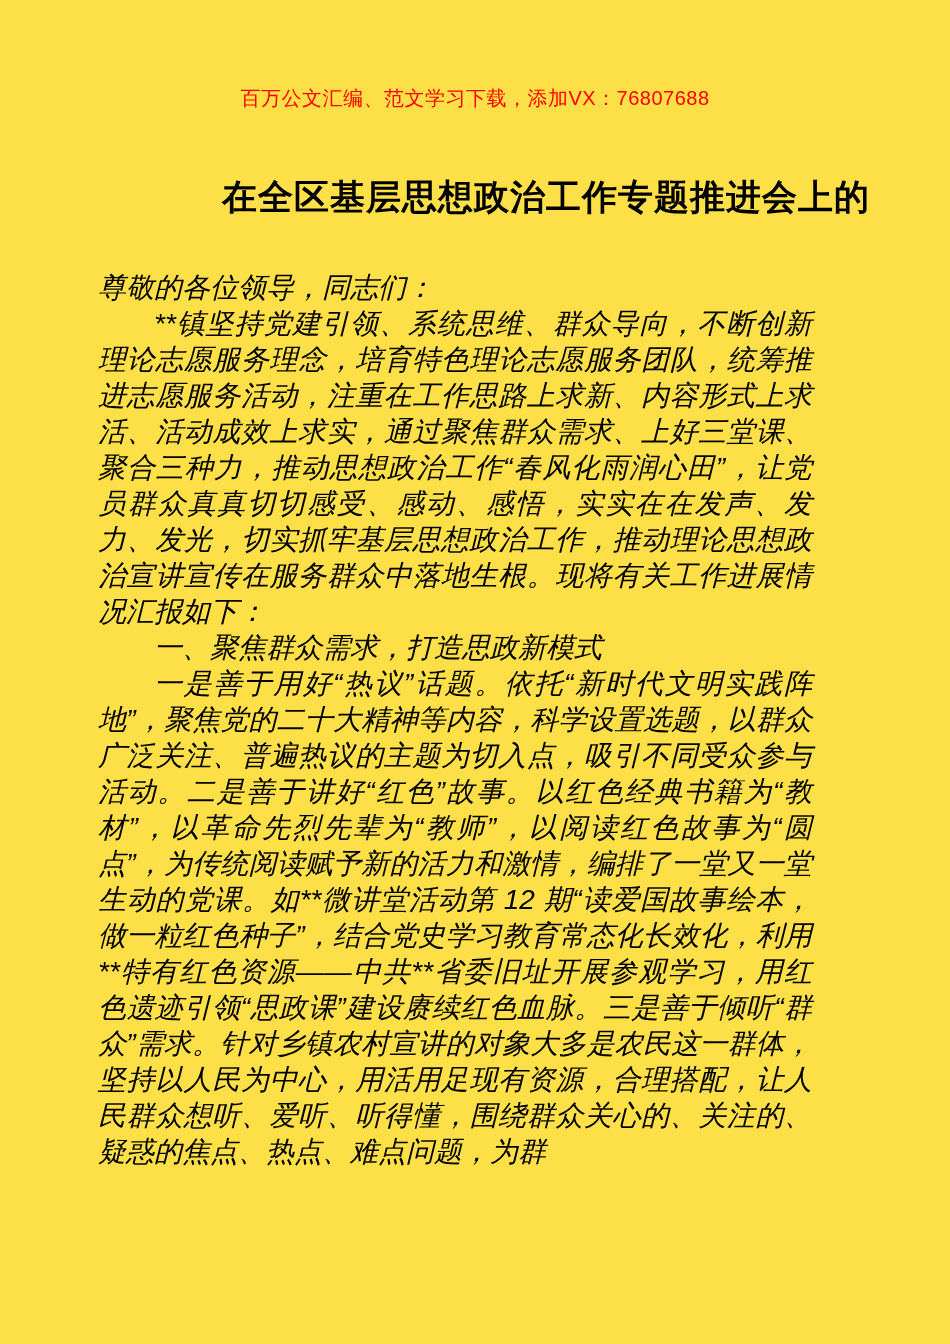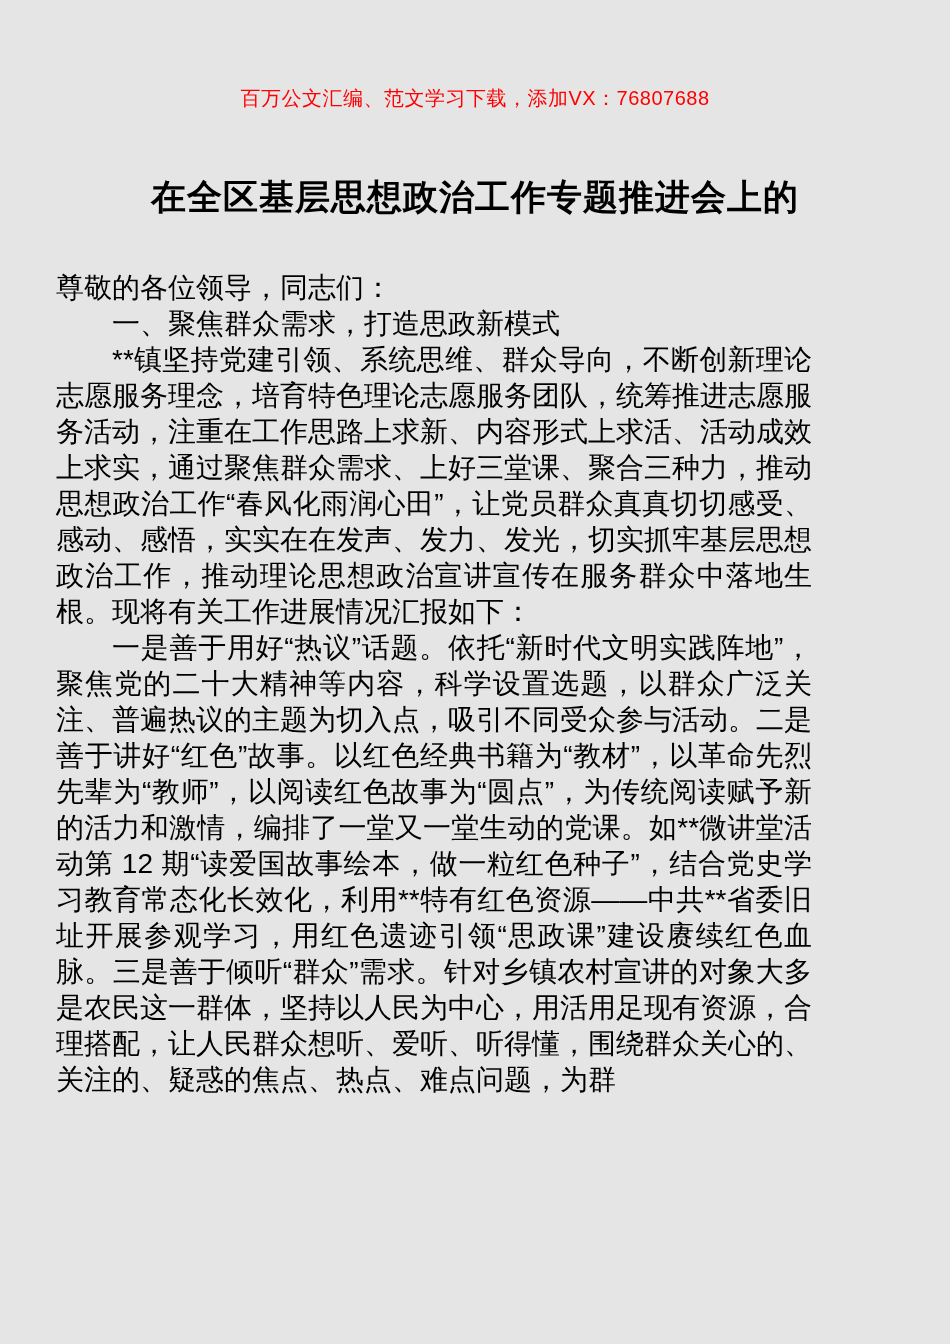--- a/index.html
+++ b/index.html
@@ -30,50 +30,52 @@
   .title {
     margin: 52px 80px 0 80px;
     text-align: center;
     font-size: 35px;
     line-height: 70px;
     font-weight: 700;
     letter-spacing: 1px;
   }
   .title-line {
     display: block;
+    text-align: right;
   }
   .content {
     margin-top: 38px;
-    padding: 0 138px 0 56px;
+    padding: 0 138px 0 98px;
     font-size: 28px;
     line-height: 36px;
     text-align: justify;
     text-justify: inter-character;
+    font-style: italic;
   }
   .para {
     margin: 0;
     padding: 0;
     word-break: break-all;
   }
   .para.indent {
     text-indent: 56px;
   }
   .para.heading {
     font-weight: 400;
   }
 </style>
 </head>
 <body>
 
-<div class="page" style="background: #e5e5e5; color: rgb(0, 0, 0);">
+<div class="page" style="background: #fde047; color: rgb(0, 0, 0);">
   <div class="notice" style="color: rgb(255, 0, 0);">百万公文汇编、范文学习下载，添加VX：76807688</div>
 
   <h1 class="title">
     <span class="title-line">在全区基层思想政治工作专题推进会上的</span>
   </h1>
 
   <div class="content">
       <p class="para salutation">尊敬的各位领导，同志们：</p>
+      <p class="para body indent">**镇坚持党建引领、系统思维、群众导向，不断创新理论志愿服务理念，培育特色理论志愿服务团队，统筹推进志愿服务活动，注重在工作思路上求新、内容形式上求活、活动成效上求实，通过聚焦群众需求、上好三堂课、聚合三种力，推动思想政治工作“春风化雨润心田”，让党员群众真真切切感受、感动、感悟，实实在在发声、发力、发光，切实抓牢基层思想政治工作，推动理论思想政治宣讲宣传在服务群众中落地生根。现将有关工作进展情况汇报如下：</p>
       <p class="para heading indent">一、聚焦群众需求，打造思政新模式</p>
-      <p class="para body indent">**镇坚持党建引领、系统思维、群众导向，不断创新理论志愿服务理念，培育特色理论志愿服务团队，统筹推进志愿服务活动，注重在工作思路上求新、内容形式上求活、活动成效上求实，通过聚焦群众需求、上好三堂课、聚合三种力，推动思想政治工作“春风化雨润心田”，让党员群众真真切切感受、感动、感悟，实实在在发声、发力、发光，切实抓牢基层思想政治工作，推动理论思想政治宣讲宣传在服务群众中落地生根。现将有关工作进展情况汇报如下：</p>
       <p class="para body indent">一是善于用好“热议”话题。依托“新时代文明实践阵地”，聚焦党的二十大精神等内容，科学设置选题，以群众广泛关注、普遍热议的主题为切入点，吸引不同受众参与活动。二是善于讲好“红色”故事。以红色经典书籍为“教材”，以革命先烈先辈为“教师”，以阅读红色故事为“圆点”，为传统阅读赋予新的活力和激情，编排了一堂又一堂生动的党课。如**微讲堂活动第 12 期“读爱国故事绘本，做一粒红色种子”，结合党史学习教育常态化长效化，利用**特有红色资源——中共**省委旧址开展参观学习，用红色遗迹引领“思政课”建设赓续红色血脉。三是善于倾听“群众”需求。针对乡镇农村宣讲的对象大多是农民这一群体，坚持以人民为中心，用活用足现有资源，合理搭配，让人民群众想听、爱听、听得懂，围绕群众关心的、关注的、疑惑的焦点、热点、难点问题，为群</p>
     </div>
 </div>
 
 </body></html>

